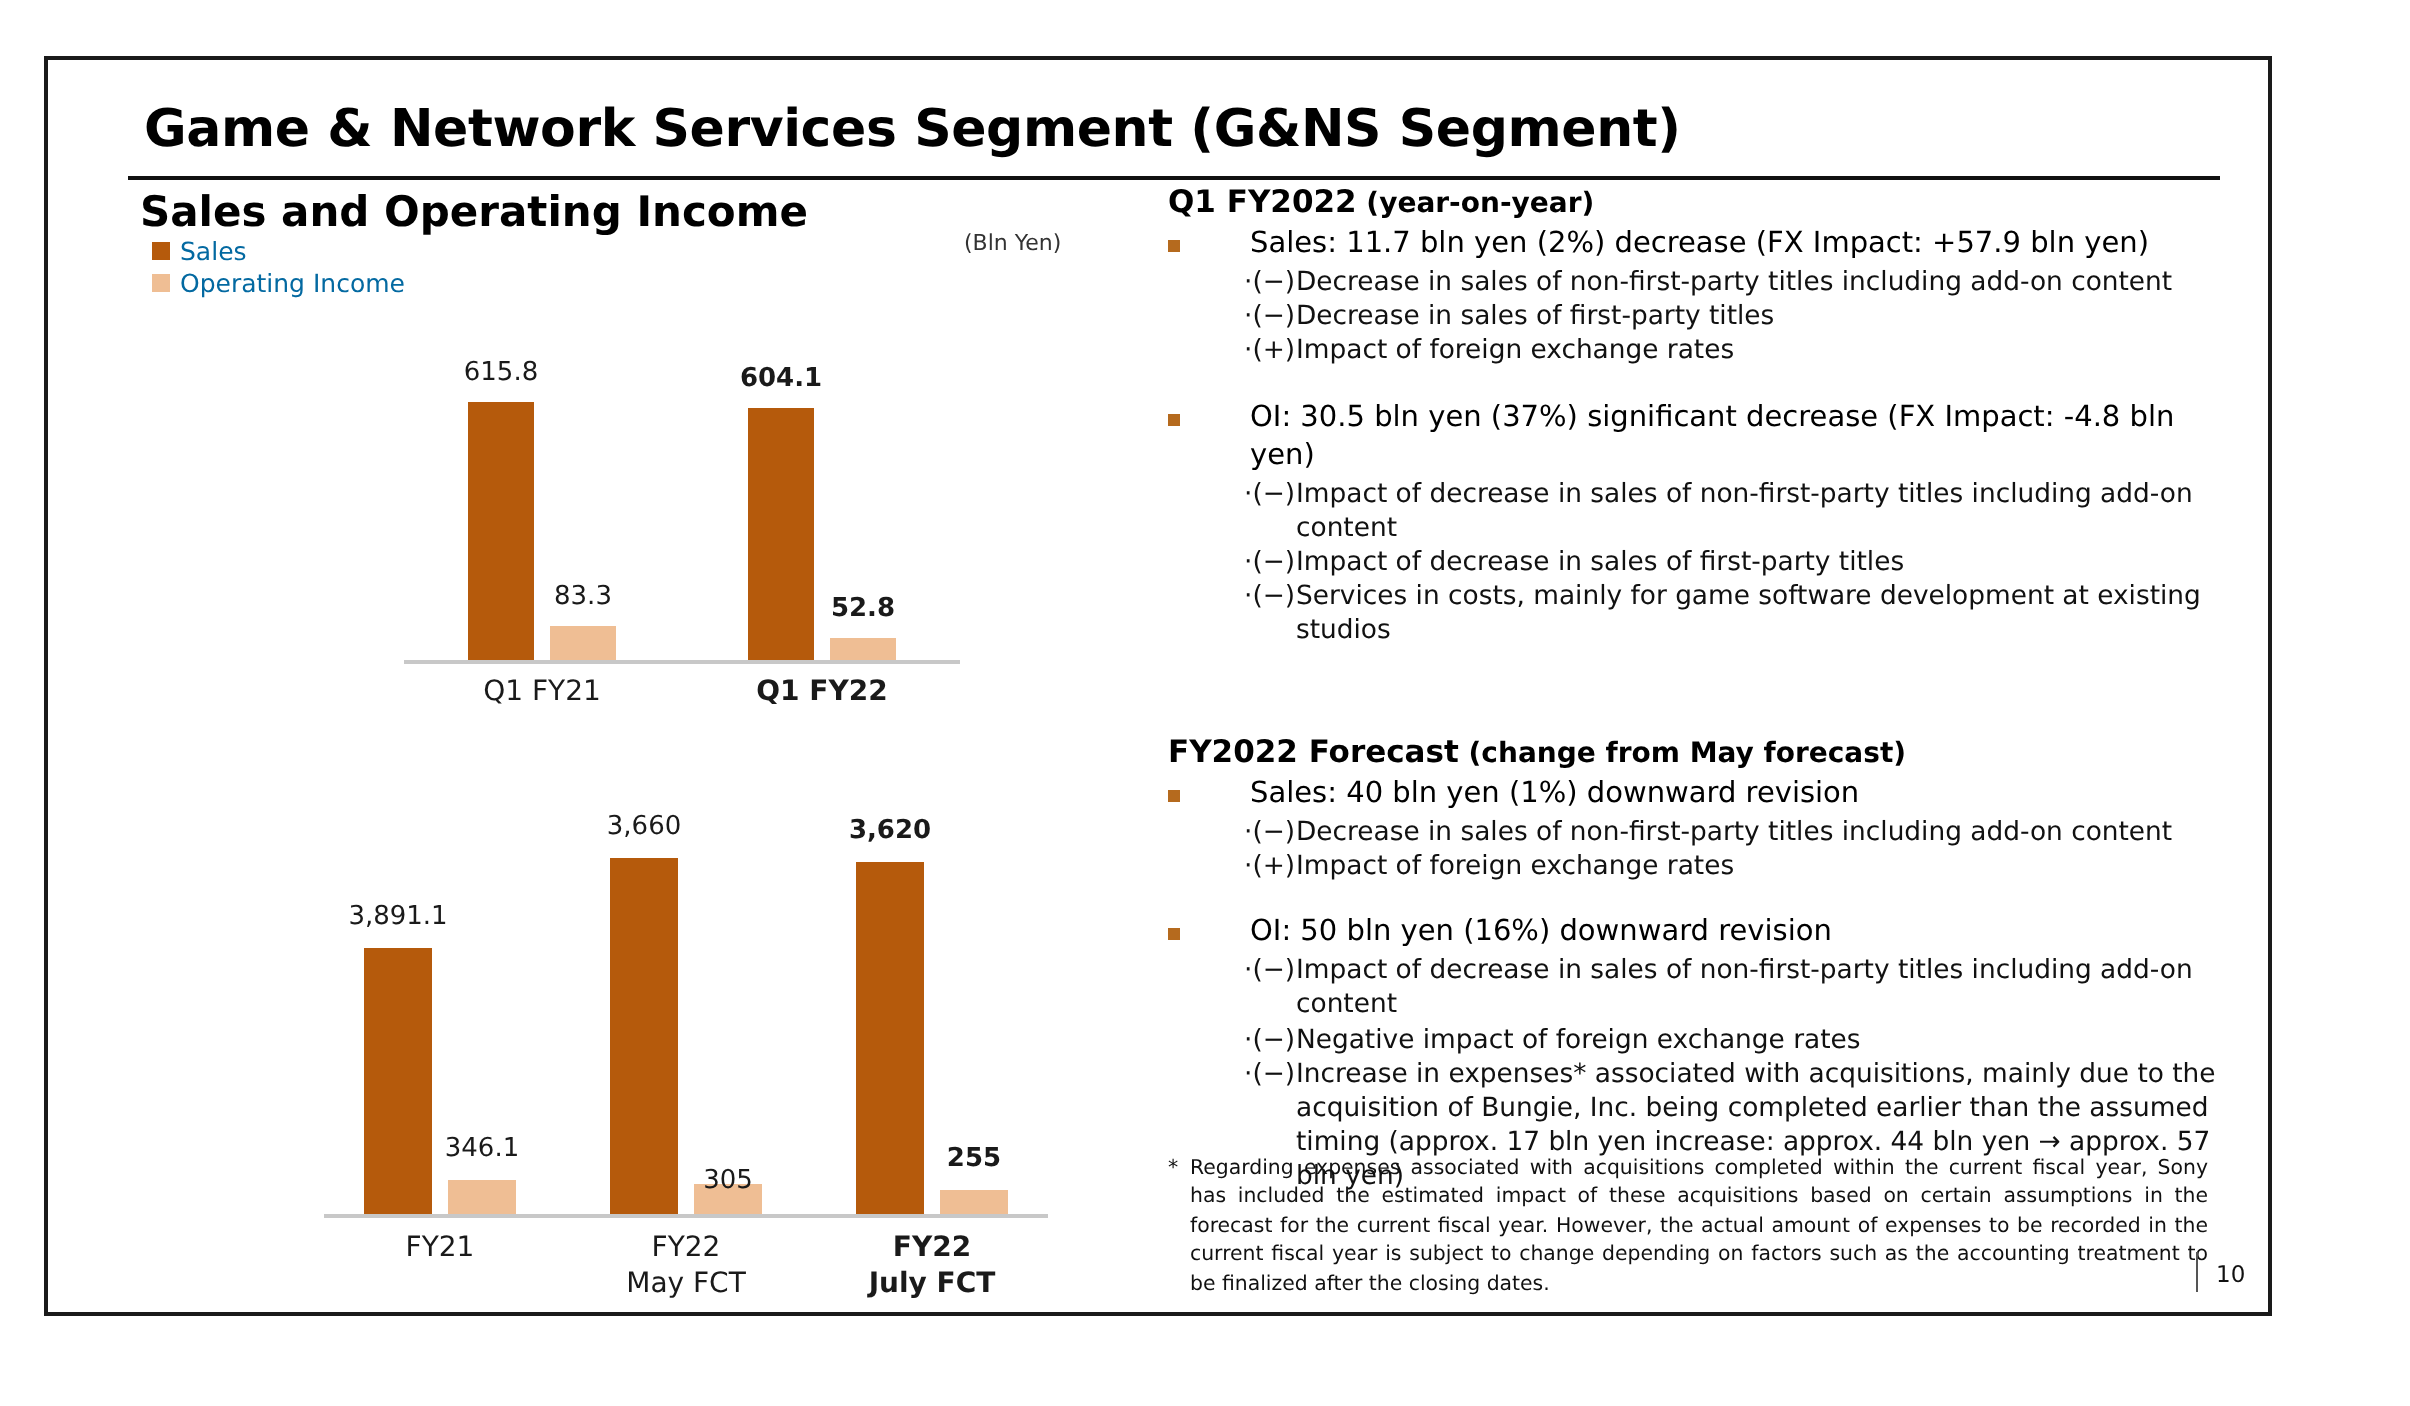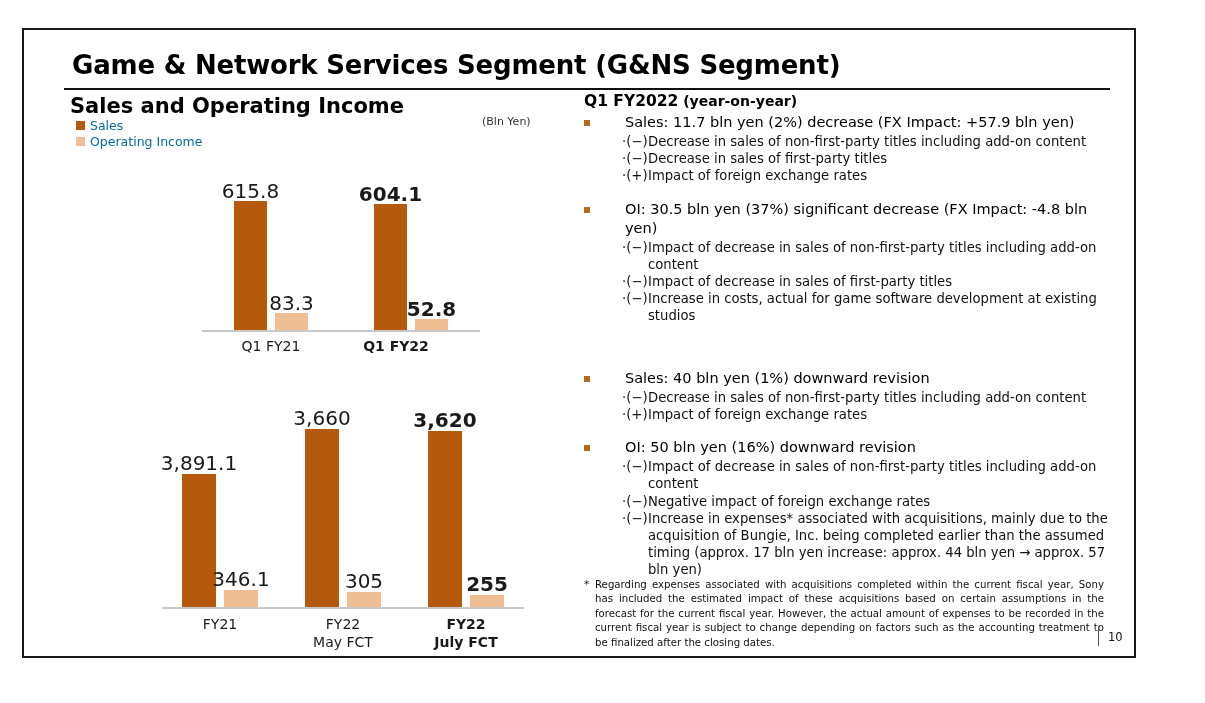--- a/index.html
+++ b/index.html
@@ -18,21 +18,21 @@
   .legend-swatch{width:9px;height:9px;margin-right:5px;display:inline-block;}
   .legend-label{font-size:12.5px;color:#0369a1;}
   #unit-label{left:458px;top:85px;font-size:11px;color:#333;}
 
   
   .chart{position:absolute;}
   .axis{position:absolute;height:1.5px;background:#c8c8c8;}
   .bar{position:absolute;bottom:0;}
   .bar.sales{background:#b55a0c;}
   .bar.oi{background:#efbe94;}
-  .bar-val{position:absolute;font-size:20px;color:#1a1a1a;white-space:nowrap;text-align:center;}
+  .bar-val{position:absolute;font-size:13px;color:#1a1a1a;white-space:nowrap;text-align:center;}
   .bar-val.bold{font-weight:bold;}
   .cat-label{position:absolute;font-size:14px;color:#1a1a1a;text-align:center;white-space:nowrap;line-height:1.25;}
   .cat-label.bold{font-weight:bold;}
 
   
   #right{position:absolute;left:560px;top:62px;width:525px;}
   .sec-head{font-size:15.5px;margin-bottom:3px;}
   .sec-head b{font-weight:bold;}
   .sec-head .sub{font-weight:bold;font-size:14px;}
   .bullet-row{display:flex;font-size:14.5px;line-height:1.32;margin-top:2px;gap:28px;}
@@ -81,38 +81,38 @@
       <div class="bar-val" style="left: 26.5px; width: 100px; top: 39px;">615.8</div>
       <div class="bar oi" style="left: 101px; top: 173px; height: 17px; width: 33px; background: rgb(239, 190, 148);"></div>
       <div class="bar-val" style="left: 67.5px; width: 100px; top: 151px;">83.3</div>
       <div class="cat-label" style="left: 37px; width: 120px; top: 198px;">
         <div>Q1 FY21</div>
       </div>
       <div class="bar sales" style="left: 200px; top: 64px; height: 126px; width: 33px; background: rgb(181, 90, 12);"></div>
       <div class="bar-val bold" style="left: 166.5px; width: 100px; top: 42px;">604.1</div>
       <div class="bar oi" style="left: 241px; top: 179px; height: 11px; width: 33px; background: rgb(239, 190, 148);"></div>
       <div class="bar-val bold" style="left: 207.5px; width: 100px; top: 157px;">52.8</div>
-      <div class="cat-label bold" style="left: 162px; width: 120px; top: 198px;">
+      <div class="cat-label bold" style="left: 177px; width: 120px; top: 198px;">
         <div>Q1 FY22</div>
       </div>
     </div>
 
   <div class="chart" id="chart-fy" style="left:110px;top:340px;width:400px;height:265px;">
       <div class="axis" style="left: 28px; width: 362px; top: 237px;"></div>
       <div class="bar sales" style="left: 48px; top: 104px; height: 133px; width: 34px; background: rgb(181, 90, 12);"></div>
       <div class="bar-val" style="left: 15px; width: 100px; top: 81px;">3,891.1</div>
       <div class="bar oi" style="left: 90px; top: 220px; height: 17px; width: 34px; background: rgb(239, 190, 148);"></div>
       <div class="bar-val" style="left: 57px; width: 100px; top: 197px;">346.1</div>
       <div class="cat-label" style="left: 26px; width: 120px; top: 246px;">
         <div>FY21</div>
       </div>
       <div class="bar sales" style="left: 171px; top: 59px; height: 178px; width: 34px; background: rgb(181, 90, 12);"></div>
       <div class="bar-val" style="left: 138px; width: 100px; top: 36px;">3,660</div>
       <div class="bar oi" style="left: 213px; top: 222px; height: 15px; width: 34px; background: rgb(239, 190, 148);"></div>
-      <div class="bar-val" style="left: 180px; width: 100px; top: 199px;">305</div>
+      <div class="bar-val" style="left: 180px; width: 100px; top: 213px;">305</div>
       <div class="cat-label" style="left: 149px; width: 120px; top: 246px;">
         <div>FY22</div>
         <div>May FCT</div>
       </div>
       <div class="bar sales" style="left: 294px; top: 61px; height: 176px; width: 34px; background: rgb(181, 90, 12);"></div>
       <div class="bar-val bold" style="left: 261px; width: 100px; top: 38px;">3,620</div>
       <div class="bar oi" style="left: 336px; top: 225px; height: 12px; width: 34px; background: rgb(239, 190, 148);"></div>
       <div class="bar-val bold" style="left: 303px; width: 100px; top: 202px;">255</div>
       <div class="cat-label bold" style="left: 272px; width: 120px; top: 246px;">
         <div>FY22</div>
@@ -149,24 +149,25 @@
         <div class="sub-row">
           <span class="sub-mark">·(−)</span>
           <span class="sub-text">Impact of decrease in sales of non-first-party titles including add-on content</span>
         </div>
         <div class="sub-row">
           <span class="sub-mark">·(−)</span>
           <span class="sub-text">Impact of decrease in sales of first-party titles</span>
         </div>
         <div class="sub-row">
           <span class="sub-mark">·(−)</span>
-          <span class="sub-text">Increase in costs, actual for game software development at existing studios</span>
+          <span class="sub-text">Services in costs, mainly for game software development at existing studios</span>
         </div>
       </div>
       <div class="gap-lg" style="height: 42px;"></div>
+      <div class="sec-head"><b>FY2022 Forecast</b><span class="sub"> (change from May forecast)</span></div>
       <div class="bullet-row">
         <span class="sq"></span>
         <span class="bullet-text">Sales: 40 bln yen (1%) downward revision</span>
       </div>
       <div class="subs">
         <div class="sub-row">
           <span class="sub-mark">·(−)</span>
           <span class="sub-text">Decrease in sales of non-first-party titles including add-on content</span>
         </div>
         <div class="sub-row">

